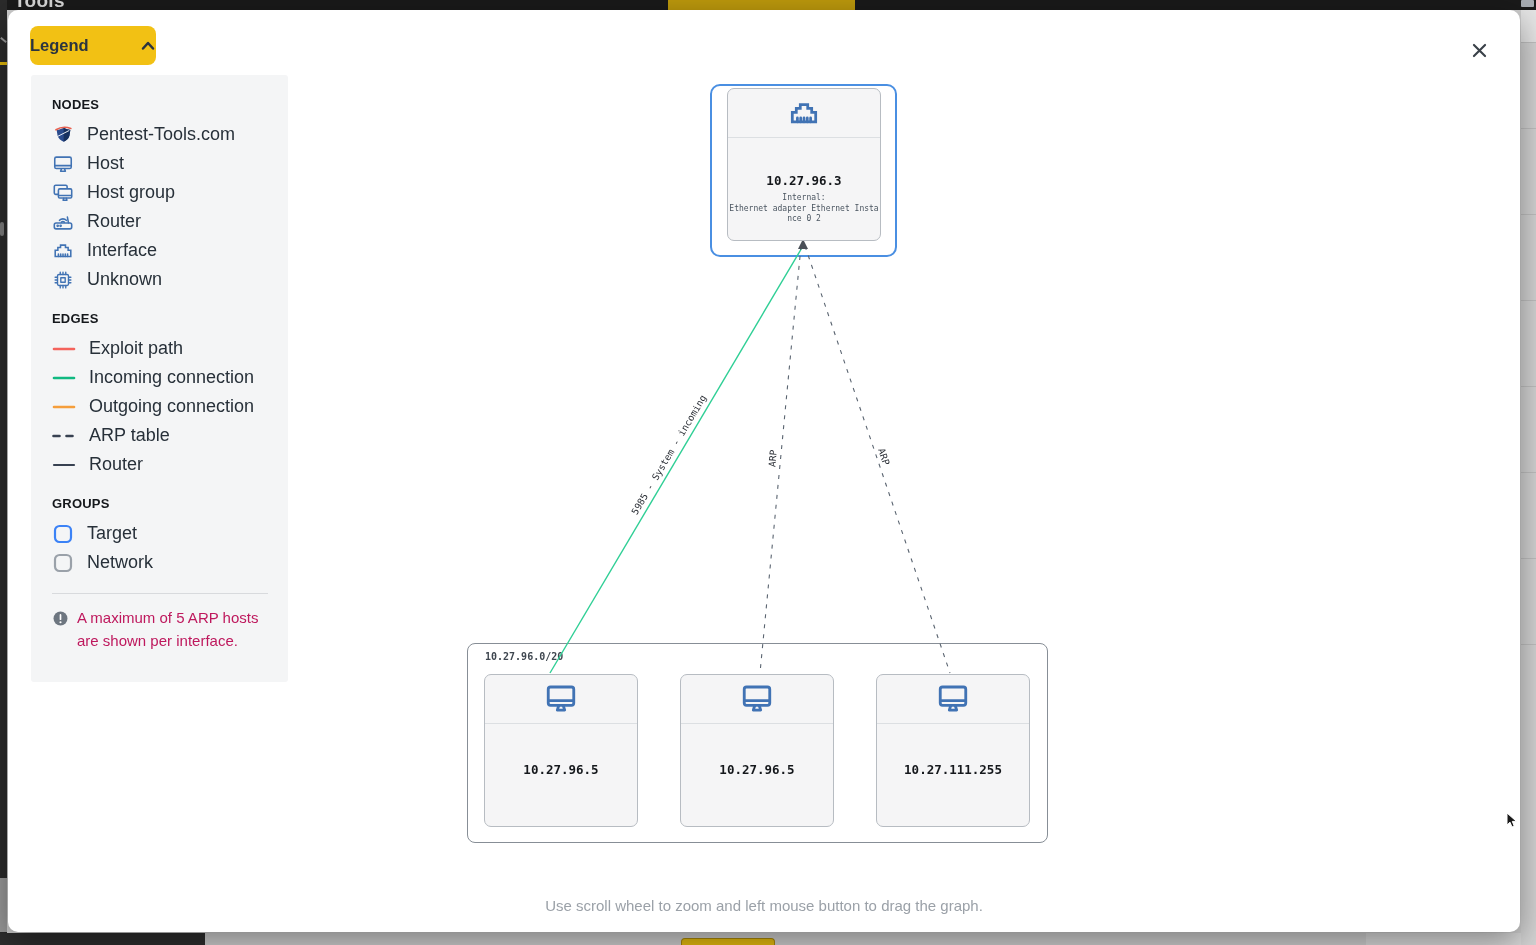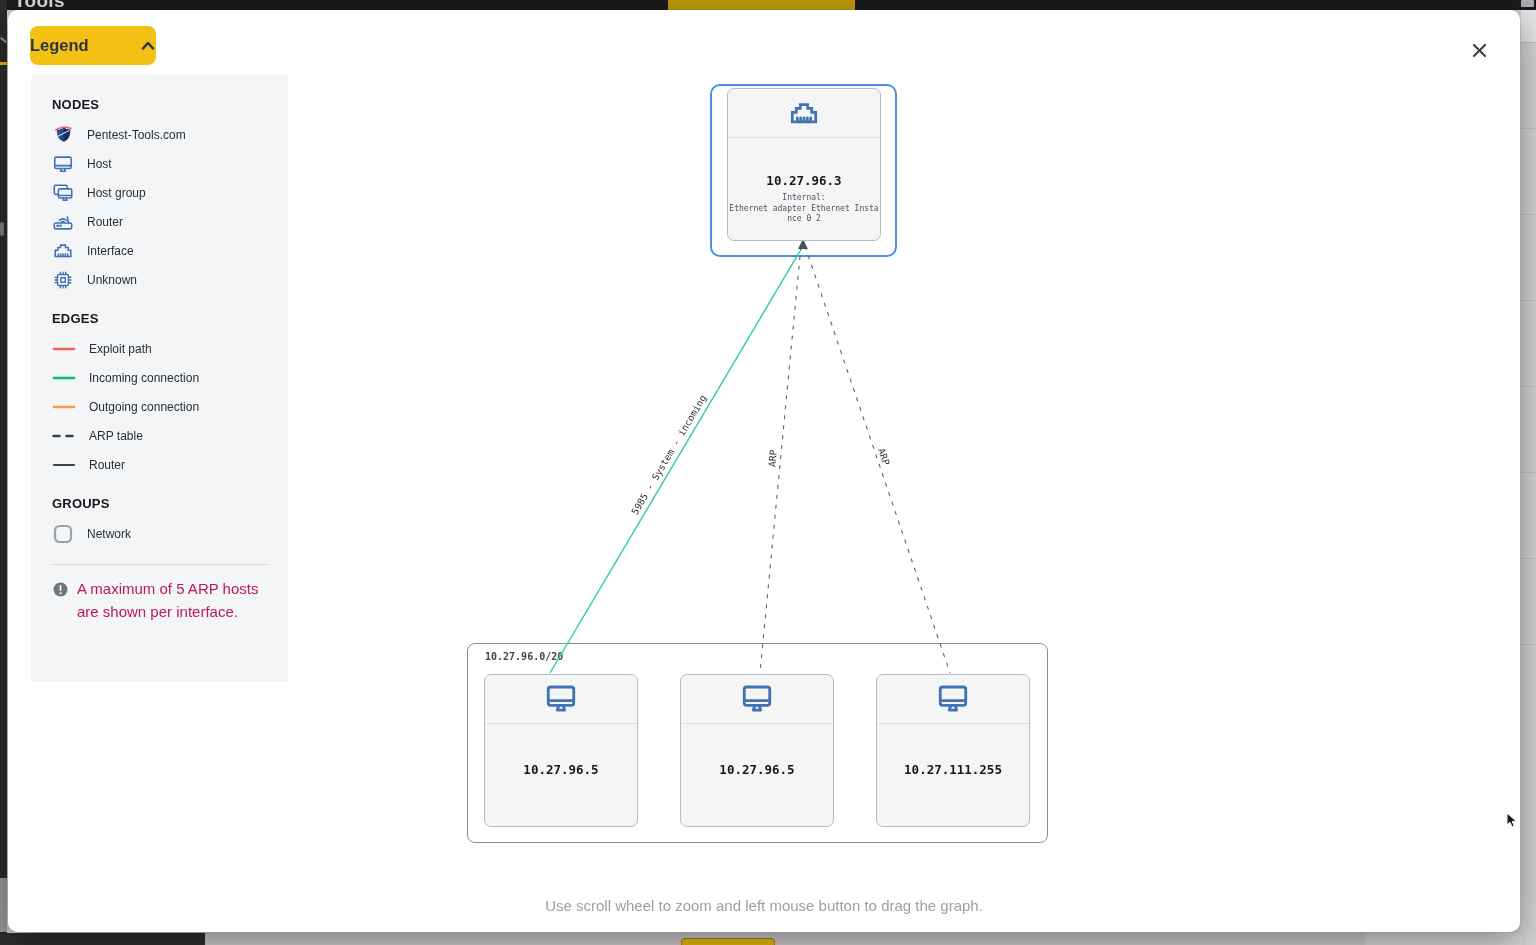--- a/index.html
+++ b/index.html
@@ -37,21 +37,21 @@
            display:flex; align-items:center; justify-content:center; cursor:pointer; }
 
   
   .legend-panel { position:absolute; left:23px; top:65px; width:257px; height:607px; background:#f4f5f6;
            border-radius:3px; padding:22px 18px 0 21px; }
   .sec-title { font-size:13px; font-weight:700; color:#15181c; letter-spacing:.2px; margin-bottom:8px; }
   .sec-title.mt { margin-top:17px; }
   .lg-row { display:flex; align-items:center; height:29px; gap:13px; }
   .lg-row .ic { width:22px; height:22px; flex:0 0 22px; display:flex; align-items:center; justify-content:center; }
   .lg-row .sw { width:24px; flex:0 0 24px; display:flex; align-items:center; justify-content:center; }
-  .lg-row .txt { font-size:12px; color:#273039; }
+  .lg-row .txt { font-size:18px; color:#273039; }
   .lg-divider { margin-top:16px; width:216px; border-top:1px solid #d8dadd; }
   .lg-note { margin-top:13px; display:flex; gap:8px; width:222px; }
   .lg-note .note-ic { flex:0 0 17px; padding-top:3px; }
   .lg-note .note-txt { font-size:15px; color:#be185d; line-height:22.5px; }
 
   .node-ic-stroke { stroke:#4173B4; stroke-width:1.7; fill:none; stroke-linecap:round; stroke-linejoin:round; }
 
   
   .graph-svg { position:absolute; left:0; top:0; width:1512px; height:922px; z-index:3; pointer-events:none; }
   .edge-label { font-family:"DejaVu Sans Mono", monospace; font-size:9.5px; fill:#2b2f36;
@@ -260,20 +260,28 @@
           </svg>
       </span>
       <span class="txt">Router</span>
     </div>
 
     <div class="sec-title mt">GROUPS</div>
 
     <div class="lg-row">
       <span class="ic">
         <svg width="20" height="20" viewBox="0 0 20 20">
+            <rect x="2" y="2" width="16" height="16" rx="4.5" fill="none" stroke-width="2.2" stroke="#3B82F6"></rect>
+          </svg>
+      </span>
+      <span class="txt">Target</span>
+    </div>
+    <div class="lg-row">
+      <span class="ic">
+        <svg width="20" height="20" viewBox="0 0 20 20">
             <rect x="2" y="2" width="16" height="16" rx="4.5" fill="none" stroke-width="2.2" stroke="#9AA1A9"></rect>
           </svg>
       </span>
       <span class="txt">Network</span>
     </div>
 
     <div class="lg-divider"></div>
 
     <div class="lg-note">
       <span class="note-ic">

